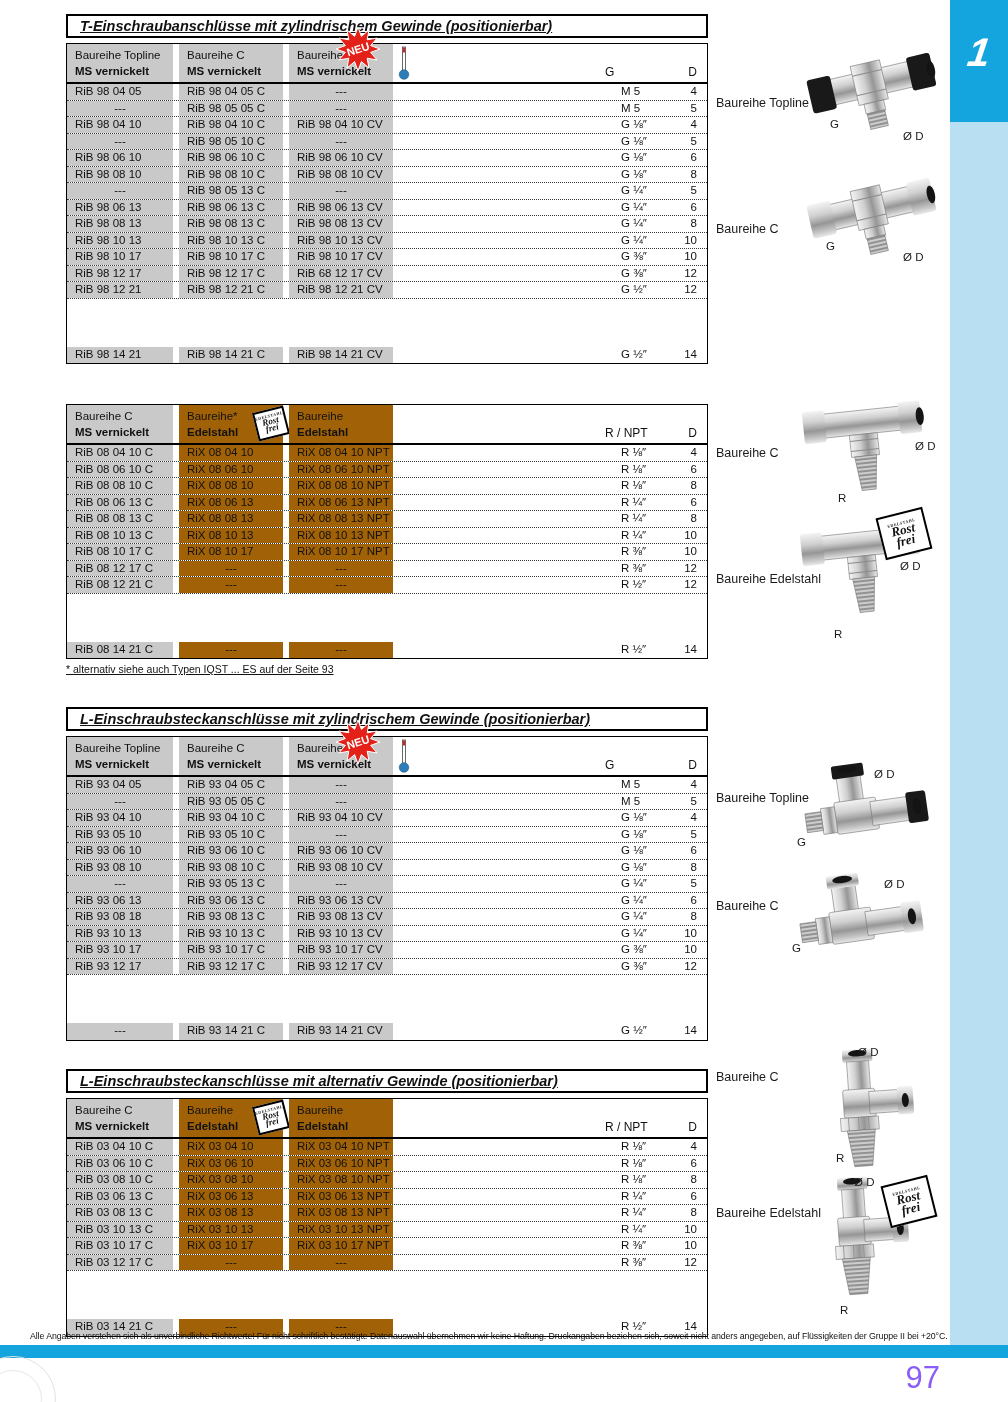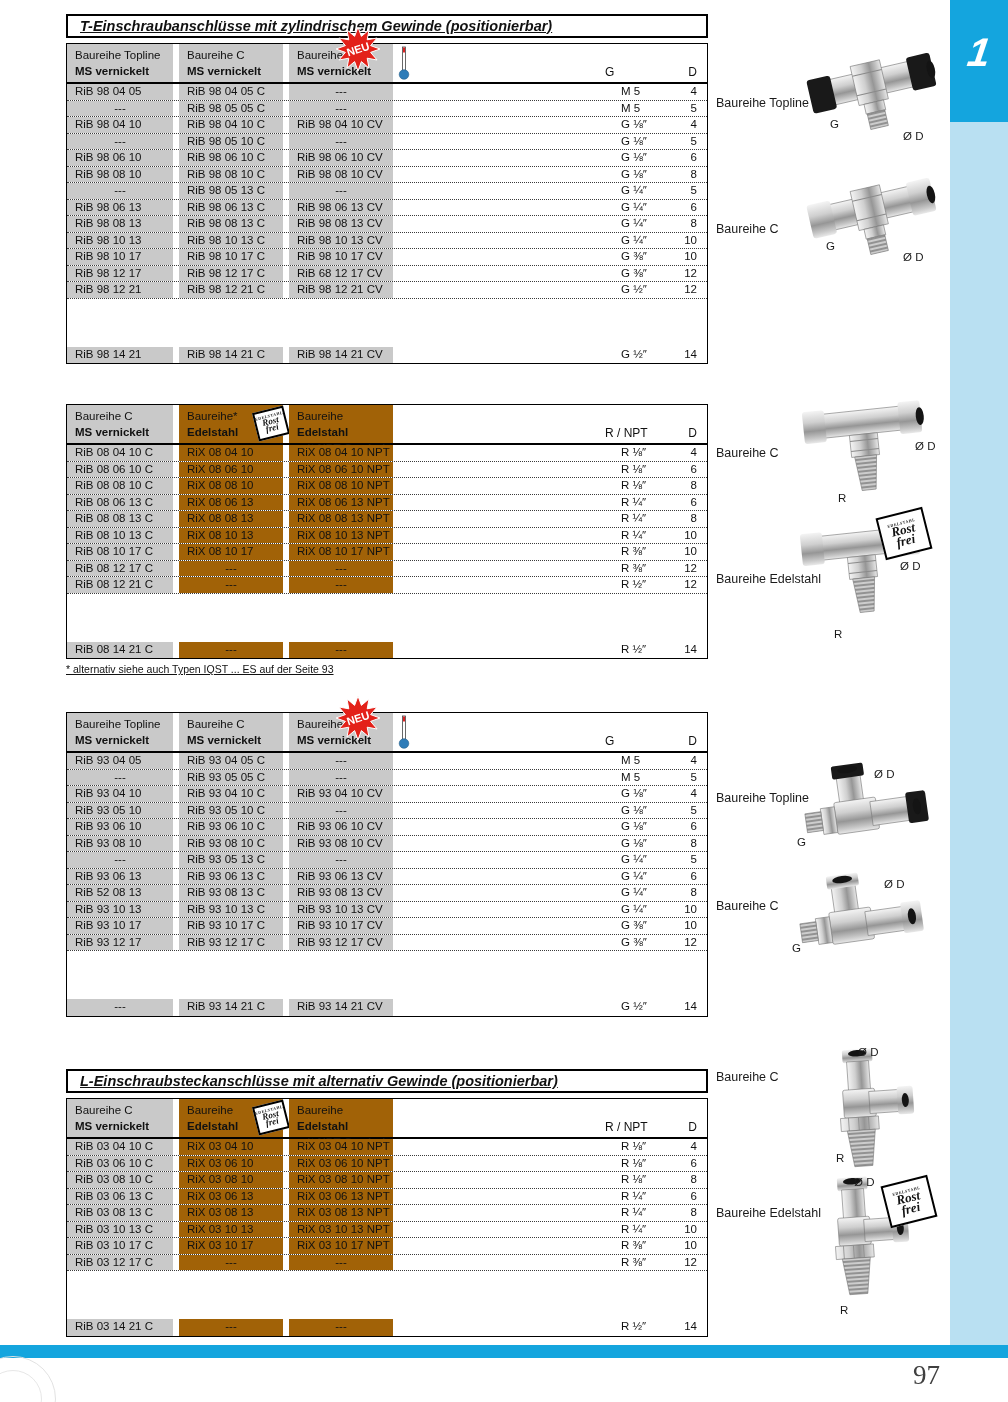--- a/index.html
+++ b/index.html
@@ -56,21 +56,21 @@
   .f7b{left:885px;top:1180px;}
 
   
   .side-dark{position:absolute;left:950px;top:0;width:58px;height:122px;background:#14a5de;}
   .side-num{margin-top:30px;text-align:center;color:#fff;font-size:40px;font-weight:bold;
             font-style:italic;transform:skewX(-8deg);}
   .side-light{position:absolute;left:950px;top:122px;width:58px;height:1223px;background:#b9e0f2;}
   .foot-note{position:absolute;left:30px;top:1331px;width:930px;font-size:8.8px;letter-spacing:-0.1px;
              white-space:nowrap;color:#111;}
   .stripe{position:absolute;left:0;top:1345px;width:1008px;height:13px;background:#14a5de;}
-  .pageno{position:absolute;left:880px;top:1360px;width:60px;text-align:right;font-size:27px;color:#404040;font-family:Liberation Serif, serif;}
+  .pageno{position:absolute;left:880px;top:1360px;width:60px;text-align:right;font-size:31px;color:#8b5cf6;}
   .wmark{position:absolute;left:-30px;top:1356px;width:84px;height:84px;border:1px solid #e2e2e2;border-radius:50%;}
   .wmark2{position:absolute;left:-16px;top:1370px;width:56px;height:56px;border:1px solid #e7e7e7;border-radius:50%;}
 </style>
 </head>
 <body>
 
 <div class="page">
 
   <svg width="0" height="0" style="position:absolute">
     <defs>
@@ -317,20 +317,21 @@
             <div class="cell p1 c-green dash">---</div>
             <div class="cell p2 c-green dash">---</div>
             <div class="cell pt">R ½″</div>
             <div class="cell pd">14</div>
           </div>
         </div>
       </div>
       <div class="tbl-foot">* alternativ siehe auch Typen IQST ... ES auf der Seite 93</div>
     </section>
   <section class="tbl" style="top:707px">
+      <div class="tbl-title">L-Einschraubsteckanschlüsse mit zylindrischem Gewinde (positionierbar)</div>
       <div class="tbl-box">
         <div class="t-head">
           <div class="hcol p0 c-gray">
             <div class="h1"><span>Baureihe Topline</span></div>
             <div class="h2">MS vernickelt</div>
           </div>
           <div class="hcol p1 c-gray">
             <div class="h1"><span>Baureihe C</span></div>
             <div class="h2">MS vernickelt</div>
           </div>
@@ -392,21 +393,21 @@
             <div class="cell pd">5</div>
           </div>
           <div class="row">
             <div class="cell p0 c-gray">RiB 93 06 13</div>
             <div class="cell p1 c-gray">RiB 93 06 13 C</div>
             <div class="cell p2 c-gray">RiB 93 06 13 CV</div>
             <div class="cell pt">G ¼″</div>
             <div class="cell pd">6</div>
           </div>
           <div class="row">
-            <div class="cell p0 c-gray">RiB 52 08 13</div>
+            <div class="cell p0 c-gray">RiB 93 08 18</div>
             <div class="cell p1 c-gray">RiB 93 08 13 C</div>
             <div class="cell p2 c-gray">RiB 93 08 13 CV</div>
             <div class="cell pt">G ¼″</div>
             <div class="cell pd">8</div>
           </div>
           <div class="row">
             <div class="cell p0 c-gray">RiB 93 10 13</div>
             <div class="cell p1 c-gray">RiB 93 10 13 C</div>
             <div class="cell p2 c-gray">RiB 93 10 13 CV</div>
             <div class="cell pt">G ¼″</div>
@@ -676,17 +677,18 @@
     <span>Rost</span>
       <span>frei</span>
   </div>
   <span class="dim f7d0">Ø D</span>
   <span class="dim f7d1">R</span>
 
   <div class="side-dark">
     <div class="side-num">1</div>
   </div>
   <div class="side-light"></div>
+  <div class="foot-note">Alle Angaben verstehen sich als unverbindliche Richtwerte! Für nicht schriftlich bestätigte Datenauswahl übernehmen wir keine Haftung. Druckangaben beziehen sich, soweit nicht anders angegeben, auf Flüssigkeiten der Gruppe II bei +20°C.</div>
   <div class="stripe"></div>
   <div class="pageno">97</div>
   <div class="wmark"></div>
   <div class="wmark2"></div>
 </div>
 
 </body></html>

